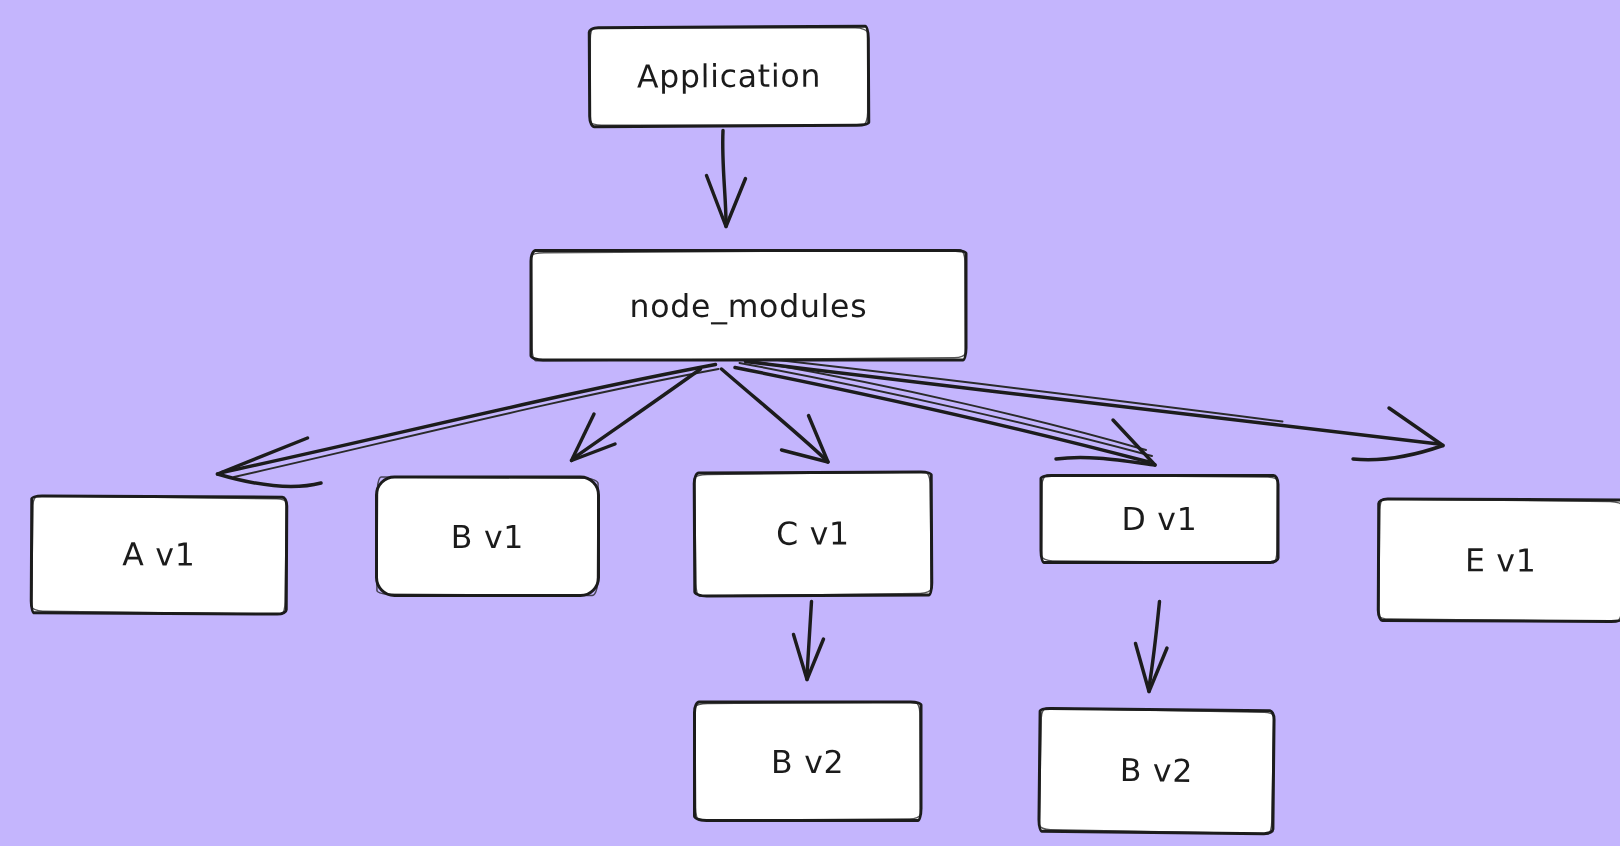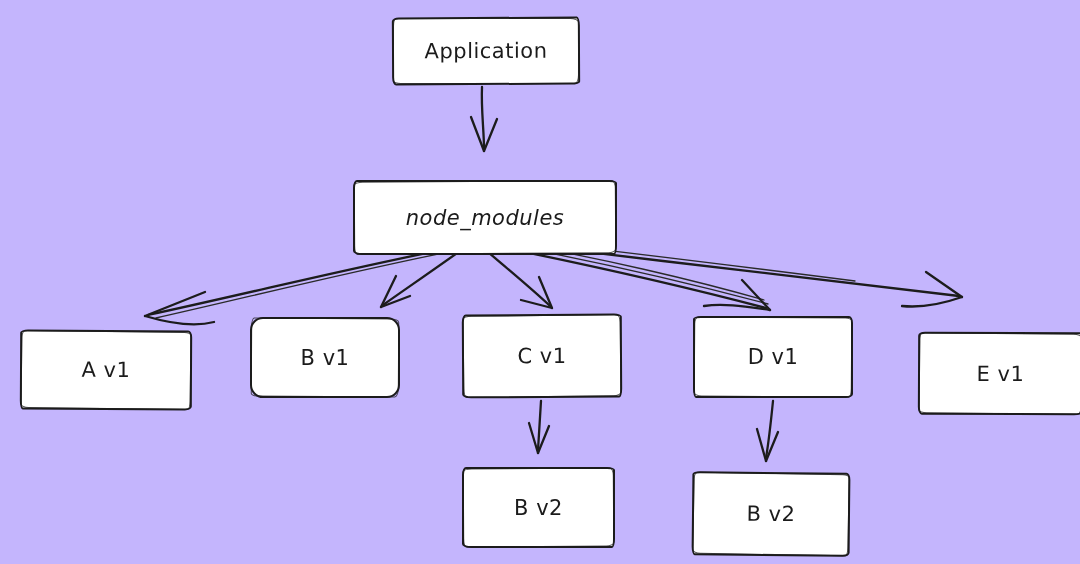--- a/index.html
+++ b/index.html
@@ -54,25 +54,25 @@
     pointer-events: none;
   }
   .r1 { border-radius: 7px 3px 9px 4px / 4px 9px 3px 8px; }
   .r1::before { border-radius: 3px 9px 4px 8px / 8px 4px 9px 3px; transform: rotate(0.35deg); }
   .r2 { border-radius: 4px 8px 3px 9px / 8px 3px 9px 4px; }
   .r2::before { border-radius: 9px 4px 8px 3px / 3px 8px 4px 9px; transform: rotate(-0.4deg); }
   .r3 { border-radius: 8px 4px 7px 3px / 3px 7px 4px 9px; }
   .r3::before { border-radius: 4px 7px 3px 8px / 7px 3px 9px 4px; transform: rotate(0.45deg); }
 
   #node-application   { left: 392px; top: 17px;  width: 188px; height: 68px; transform: rotate(-0.3deg); }
-  #node-node-modules  { left: 353px; top: 180px; width: 264px; height: 75px; font-style: italic; }
+  #node-node-modules  { left: 353px; top: 166px; width: 292px; height: 75px; }
   #node-a-v1          { left: 10px;  top: 330px; width: 172px; height: 80px; transform: rotate(0.3deg); margin-left: 10px; }
   #node-b-v1          { left: 250px; top: 317px; width: 150px; height: 81px; border-radius: 13px; }
   #node-c-v1          { left: 462px; top: 314px; width: 160px; height: 84px; transform: rotate(-0.3deg); }
-  #node-d-v1          { left: 693px; top: 316px; width: 160px; height: 82px; }
+  #node-d-v1          { left: 693px; top: 316px; width: 160px; height: 60px; }
   #node-e-v1          { left: 897px; top: 332px; width: 165px; height: 83px; transform: rotate(0.25deg); margin-left: 21px; }
   #node-b-v2-under-c  { left: 462px; top: 467px; width: 153px; height: 81px; }
   #node-b-v2-under-d  { left: 692px; top: 472px; width: 158px; height: 84px; transform: rotate(0.6deg); }
 </style>
 </head>
 <body>
 
 <div class="canvas">
 
   <svg class="edges" viewBox="0 0 1080 564" xmlns="http://www.w3.org/2000/svg">

